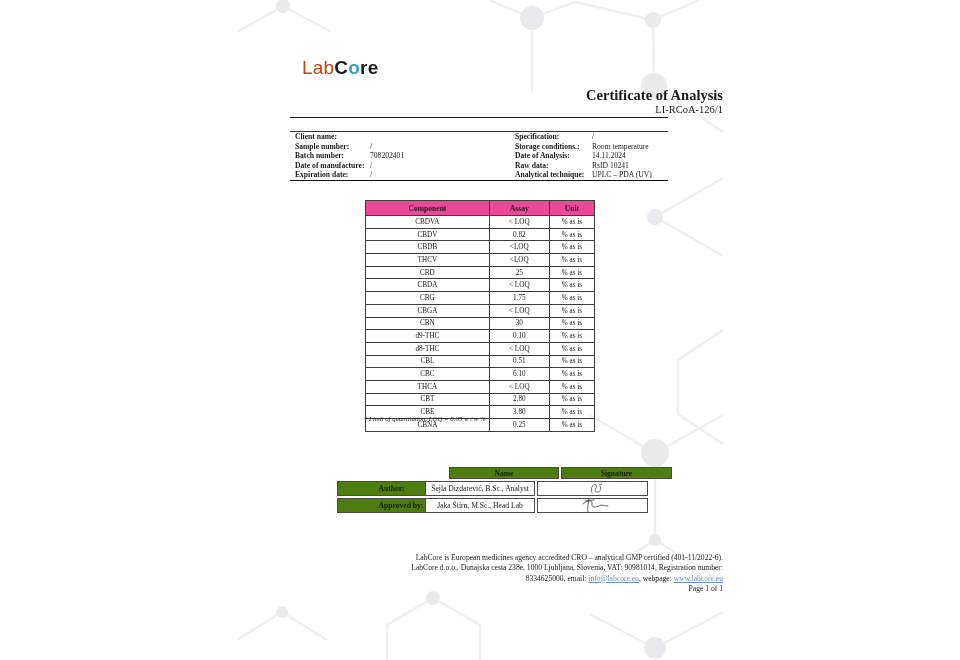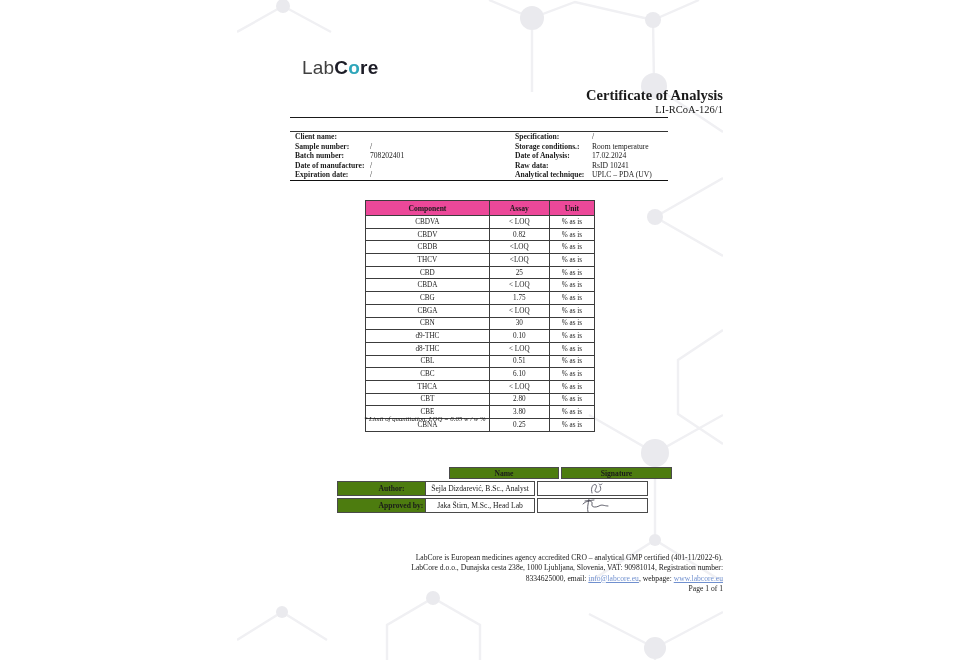--- a/index.html
+++ b/index.html
@@ -3,21 +3,21 @@
 <meta charset="utf-8">
 <style>
   html,body{margin:0;padding:0;background:#ffffff;}
   .canvas{position:relative;width:960px;height:660px;background:#ffffff;overflow:hidden;
           font-family:"Liberation Serif",serif;color:#1a1a1a;}
   .abs{position:absolute;}
   .decor{position:absolute;left:237px;top:0;pointer-events:none;}
 
   
   .logo{left:302px;top:57px;font-family:"Liberation Sans",sans-serif;font-size:19px;letter-spacing:.2px;}
-  .logo .lab{color:#404040;font-weight:400;}
+  .logo .lab{color:#c2410c;font-weight:400;}
   .logo .dark{color:#1c1c26;font-weight:700;}
   .logo .o{color:#2fa6ba;font-weight:700;}
 
   
   .page-center{left:237px;width:486px;text-align:right;}
   .title{top:87px;font-size:14.5px;font-weight:700;}
   .docnum{top:104px;font-size:10.5px;}
   .rule{left:290px;width:378px;height:0;}
   .rule1{top:117px;border-top:1.6px solid #1a1a1a;}
   .product{top:121px;font-size:8.6px;font-weight:700;}
@@ -99,21 +99,21 @@
     <div class="val">/</div>
 
     <div class="lbl">Sample number:</div>
     <div class="val">/</div>
     <div class="lbl">Storage conditions.:</div>
     <div class="val">Room temperature</div>
 
     <div class="lbl">Batch number:</div>
     <div class="val">708202401</div>
     <div class="lbl">Date of Analysis:</div>
-    <div class="val">17.02.2024</div>
+    <div class="val">14.11.2024</div>
 
     <div class="lbl">Date of manufacture:</div>
     <div class="val">/</div>
     <div class="lbl">Raw data:</div>
     <div class="val">RsID 10241</div>
 
     <div class="lbl">Expiration date:</div>
     <div class="val">/</div>
     <div class="lbl">Analytical technique:</div>
     <div class="val">UPLC – PDA (UV)</div>

